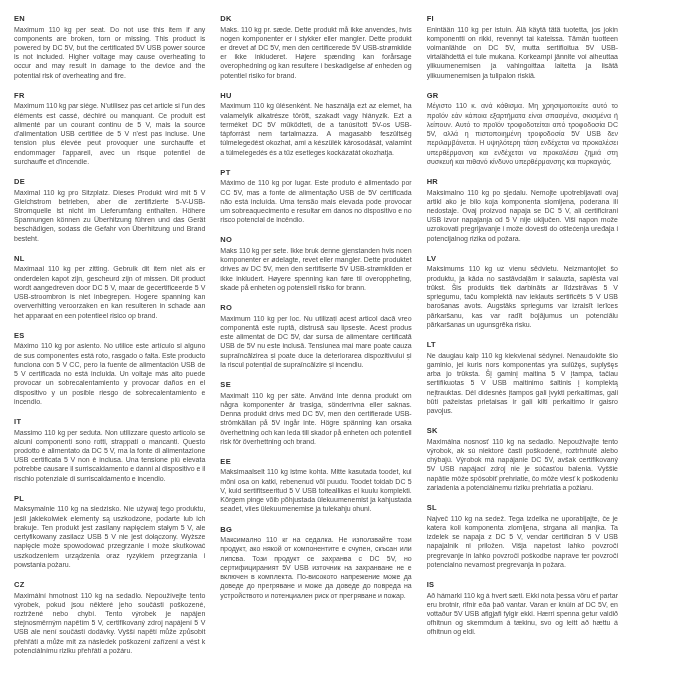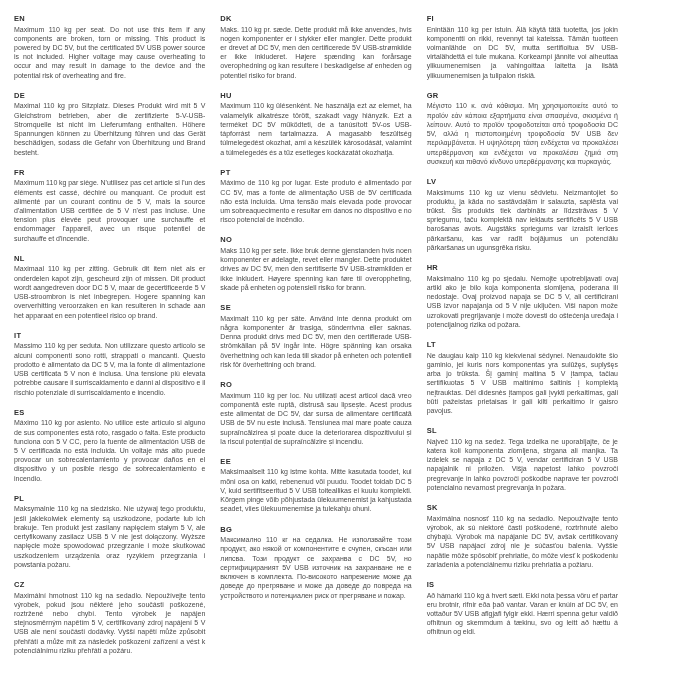--- a/index.html
+++ b/index.html
@@ -45,38 +45,38 @@
 <body>
 
 <div class="sheet">
 
   <div class="col">
     <section class="lang-section">
       <h2 class="lang-code">EN</h2>
       <p class="lang-text">Maximum 110 kg per seat. Do not use this item if any components are broken, torn or missing. This product is powered by DC 5V, but the certificated 5V USB power source is not included. Higher voltage may cause overheating to occur and may result in damage to the device and the potential risk of overheating and fire.</p>
     </section>
     <section class="lang-section">
+      <h2 class="lang-code">FR</h2>
+      <p class="lang-text">Maximum 110 kg par siège. N'utilisez pas cet article si l'un des éléments est cassé, déchiré ou manquant. Ce produit est alimenté par un courant continu de 5 V, mais la source d'alimentation USB certifiée de 5 V n'est pas incluse. Une tension plus élevée peut provoquer une surchauffe et endommager l'appareil, avec un risque potentiel de surchauffe et d'incendie.</p>
+    </section>
+    <section class="lang-section">
       <h2 class="lang-code">DE</h2>
       <p class="lang-text">Maximal 110 kg pro Sitzplatz. Dieses Produkt wird mit 5 V Gleichstrom betrieben, aber die zertifizierte 5-V-USB-Stromquelle ist nicht im Lieferumfang enthalten. Höhere Spannungen können zu Überhitzung führen und das Gerät beschädigen, sodass die Gefahr von Überhitzung und Brand besteht.</p>
-    </section>
-    <section class="lang-section">
-      <h2 class="lang-code">FR</h2>
-      <p class="lang-text">Maximum 110 kg par siège. N'utilisez pas cet article si l'un des éléments est cassé, déchiré ou manquant. Ce produit est alimenté par un courant continu de 5 V, mais la source d'alimentation USB certifiée de 5 V n'est pas incluse. Une tension plus élevée peut provoquer une surchauffe et endommager l'appareil, avec un risque potentiel de surchauffe et d'incendie.</p>
     </section>
     <section class="lang-section">
       <h2 class="lang-code">NL</h2>
       <p class="lang-text">Maximaal 110 kg per zitting. Gebruik dit item niet als er onderdelen kapot zijn, gescheurd zijn of missen. Dit product wordt aangedreven door DC 5 V, maar de gecertificeerde 5 V USB-stroombron is niet inbegrepen. Hogere spanning kan oververhitting veroorzaken en kan resulteren in schade aan het apparaat en een potentieel risico op brand.</p>
     </section>
     <section class="lang-section">
+      <h2 class="lang-code">ES</h2>
+      <p class="lang-text">Máximo 110 kg por asiento. No utilice este artículo si alguno de sus componentes está roto, rasgado o falta. Este producto funciona con 5 V CC, pero la fuente de alimentación USB de 5 V certificada no está incluida. Un voltaje más alto puede provocar un sobrecalentamiento y provocar daños en el dispositivo y un posible riesgo de sobrecalentamiento e incendio.</p>
+    </section>
+    <section class="lang-section">
       <h2 class="lang-code">IT</h2>
       <p class="lang-text">Massimo 110 kg per seduta. Non utilizzare questo articolo se alcuni componenti sono rotti, strappati o mancanti. Questo prodotto è alimentato da DC 5 V, ma la fonte di alimentazione USB certificata 5 V non è inclusa. Una tensione più elevata potrebbe causare il surriscaldamento e danni al dispositivo e il rischio potenziale di surriscaldamento e incendio.</p>
-    </section>
-    <section class="lang-section">
-      <h2 class="lang-code">ES</h2>
-      <p class="lang-text">Máximo 110 kg por asiento. No utilice este artículo si alguno de sus componentes está roto, rasgado o falta. Este producto funciona con 5 V CC, pero la fuente de alimentación USB de 5 V certificada no está incluida. Un voltaje más alto puede provocar un sobrecalentamiento y provocar daños en el dispositivo y un posible riesgo de sobrecalentamiento e incendio.</p>
     </section>
     <section class="lang-section">
       <h2 class="lang-code">PL</h2>
       <p class="lang-text">Maksymalnie 110 kg na siedzisko. Nie używaj tego produktu, jeśli jakiekolwiek elementy są uszkodzone, podarte lub ich brakuje. Ten produkt jest zasilany napięciem stałym 5 V, ale certyfikowany zasilacz USB 5 V nie jest dołączony. Wyższe napięcie może spowodować przegrzanie i może skutkować uszkodzeniem urządzenia oraz ryzykiem przegrzania i powstania pożaru.</p>
     </section>
     <section class="lang-section">
       <h2 class="lang-code">CZ</h2>
       <p class="lang-text">Maximální hmotnost 110 kg na sedadlo. Nepoužívejte tento výrobek, pokud jsou některé jeho součásti poškozené, roztržené nebo chybí. Tento výrobek je napájen stejnosměrným napětím 5 V, certifikovaný zdroj napájení 5 V USB ale není součástí dodávky. Vyšší napětí může způsobit přehřátí a může mít za následek poškození zařízení a vést k potenciálnímu riziku přehřátí a požáru.</p>
     </section>
   </div>
@@ -92,26 +92,26 @@
     </section>
     <section class="lang-section">
       <h2 class="lang-code">PT</h2>
       <p class="lang-text">Máximo de 110 kg por lugar. Este produto é alimentado por CC 5V, mas a fonte de alimentação USB de 5V certificada não está incluída. Uma tensão mais elevada pode provocar um sobreaquecimento e resultar em danos no dispositivo e no risco potencial de incêndio.</p>
     </section>
     <section class="lang-section">
       <h2 class="lang-code">NO</h2>
       <p class="lang-text">Maks 110 kg per sete. Ikke bruk denne gjenstanden hvis noen komponenter er ødelagte, revet eller mangler. Dette produktet drives av DC 5V, men den sertifiserte 5V USB-strømkilden er ikke inkludert. Høyere spenning kan føre til overoppheting, skade på enheten og potensiell risiko for brann.</p>
     </section>
     <section class="lang-section">
+      <h2 class="lang-code">RO</h2>
+      <p class="lang-text">Maximum 110 kg per loc. Nu utilizați acest articol dacă vreo componentă este ruptă, distrusă sau lipsește. Acest produs este alimentat de DC 5V, dar sursa de alimentare certificată USB de 5V nu este inclusă. Tensiunea mai mare poate cauza supraîncălzirea și poate duce la deteriorarea dispozitivului și la riscul potențial de supraîncălzire și incendiu.</p>
+    </section>
+    <section class="lang-section">
       <h2 class="lang-code">SE</h2>
       <p class="lang-text">Maximalt 110 kg per säte. Använd inte denna produkt om några komponenter är trasiga, sönderrivna eller saknas. Denna produkt drivs med DC 5V, men den certifierade USB-strömkällan på 5V ingår inte. Högre spänning kan orsaka överhettning och kan leda till skador på enheten och potentiell risk för överhettning och brand.</p>
-    </section>
-    <section class="lang-section">
-      <h2 class="lang-code">RO</h2>
-      <p class="lang-text">Maximum 110 kg per loc. Nu utilizați acest articol dacă vreo componentă este ruptă, distrusă sau lipsește. Acest produs este alimentat de DC 5V, dar sursa de alimentare certificată USB de 5V nu este inclusă. Tensiunea mai mare poate cauza supraîncălzirea și poate duce la deteriorarea dispozitivului și la riscul potențial de supraîncălzire și incendiu.</p>
     </section>
     <section class="lang-section">
       <h2 class="lang-code">EE</h2>
       <p class="lang-text">Maksimaalselt 110 kg istme kohta. Mitte kasutada toodet, kui mõni osa on katki, rebenenud või puudu. Toodet toidab DC 5 V, kuid sertifitseeritud 5 V USB toiteallikas ei kuulu komplekti. Kõrgem pinge võib põhjustada ülekuumenemist ja kahjustada seadet, viies ülekuumenemise ja tulekahju ohuni.</p>
     </section>
     <section class="lang-section">
       <h2 class="lang-code">BG</h2>
       <p class="lang-text">Максимално 110 кг на седалка. Не използвайте този продукт, ако някой от компонентите е счупен, скъсан или липсва. Този продукт се захранва с DC 5V, но сертифицираният 5V USB източник на захранване не е включен в комплекта. По-високото напрежение може да доведе до прегряване и може да доведе до повреда на устройството и потенциален риск от прегряване и пожар.</p>
     </section>
   </div>
@@ -119,38 +119,38 @@
   <div class="col">
     <section class="lang-section">
       <h2 class="lang-code">FI</h2>
       <p class="lang-text">Enintään 110 kg per istuin. Älä käytä tätä tuotetta, jos jokin komponentti on rikki, revennyt tai kateissa. Tämän tuotteen voimanlähde on DC 5V, mutta sertifioitua 5V USB-virtalähdettä ei tule mukana. Korkeampi jännite voi aiheuttaa ylikuumenemisen ja vahingoittaa laitetta ja lisätä ylikuumenemisen ja tulipalon riskiä.</p>
     </section>
     <section class="lang-section">
       <h2 class="lang-code">GR</h2>
       <p class="lang-text">Μέγιστο 110 κ. ανά κάθισμα. Μη χρησιμοποιείτε αυτό το προϊόν εάν κάποια εξαρτήματα είναι σπασμένα, σκισμένα ή λείπουν. Αυτό το προϊόν τροφοδοτείται από τροφοδοσία DC 5V, αλλά η πιστοποιημένη τροφοδοσία 5V USB δεν περιλαμβάνεται. Η υψηλότερη τάση ενδέχεται να προκαλέσει υπερθέρμανση και ενδέχεται να προκαλέσει ζημιά στη συσκευή και πιθανό κίνδυνο υπερθέρμανσης και πυρκαγιάς.</p>
     </section>
     <section class="lang-section">
+      <h2 class="lang-code">HR</h2>
+      <p class="lang-text">Maksimalno 110 kg po sjedalu. Nemojte upotrebljavati ovaj artikl ako je bilo koja komponenta slomljena, poderana ili nedostaje. Ovaj proizvod napaja se DC 5 V, ali certificirani USB izvor napajanja od 5 V nije uključen. Viši napon može uzrokovati pregrijavanje i može dovesti do oštećenja uređaja i potencijalnog rizika od požara.</p>
+    </section>
+    <section class="lang-section">
       <h2 class="lang-code">LV</h2>
       <p class="lang-text">Maksimums 110 kg uz vienu sēdvietu. Neizmantojiet šo produktu, ja kāda no sastāvdaļām ir salauzta, saplēsta vai trūkst. Šis produkts tiek darbināts ar līdzstrāvas 5 V spriegumu, taču komplektā nav iekļauts sertificēts 5 V USB barošanas avots. Augstāks spriegums var izraisīt ierīces pārkaršanu, kas var radīt bojājumus un potenciālu pārkaršanas un ugunsgrēka risku.</p>
-    </section>
-    <section class="lang-section">
-      <h2 class="lang-code">HR</h2>
-      <p class="lang-text">Maksimalno 110 kg po sjedalu. Nemojte upotrebljavati ovaj artikl ako je bilo koja komponenta slomljena, poderana ili nedostaje. Ovaj proizvod napaja se DC 5 V, ali certificirani USB izvor napajanja od 5 V nije uključen. Viši napon može uzrokovati pregrijavanje i može dovesti do oštećenja uređaja i potencijalnog rizika od požara.</p>
     </section>
     <section class="lang-section">
       <h2 class="lang-code">LT</h2>
       <p class="lang-text">Ne daugiau kaip 110 kg kiekvienai sėdynei. Nenaudokite šio gaminio, jei kuris nors komponentas yra sulūžęs, suplyšęs arba jo trūksta. Šį gaminį maitina 5 V įtampa, tačiau sertifikuotas 5 V USB maitinimo šaltinis į komplektą neįtrauktas. Dėl didesnės įtampos gali įvykti perkaitimas, gali būti pažeistas prietaisas ir gali kilti perkaitimo ir gaisro pavojus.</p>
     </section>
     <section class="lang-section">
+      <h2 class="lang-code">SK</h2>
+      <p class="lang-text">Maximálna nosnosť 110 kg na sedadlo. Nepoužívajte tento výrobok, ak sú niektoré časti poškodené, roztrhnuté alebo chýbajú. Výrobok má napájanie DC 5V, avšak certifikovaný 5V USB napájací zdroj nie je súčasťou balenia. Vyššie napätie môže spôsobiť prehriatie, čo môže viesť k poškodeniu zariadenia a potenciálnemu riziku prehriatia a požiaru.</p>
+    </section>
+    <section class="lang-section">
       <h2 class="lang-code">SL</h2>
       <p class="lang-text">Največ 110 kg na sedež. Tega izdelka ne uporabljajte, če je katera koli komponenta zlomljena, strgana ali manjka. Ta izdelek se napaja z DC 5 V, vendar certificiran 5 V USB napajalnik ni priložen. Višja napetost lahko povzroči pregrevanje in lahko povzroči poškodbe naprave ter povzroči potencialno nevarnost pregrevanja in požara.</p>
-    </section>
-    <section class="lang-section">
-      <h2 class="lang-code">SK</h2>
-      <p class="lang-text">Maximálna nosnosť 110 kg na sedadlo. Nepoužívajte tento výrobok, ak sú niektoré časti poškodené, roztrhnuté alebo chýbajú. Výrobok má napájanie DC 5V, avšak certifikovaný 5V USB napájací zdroj nie je súčasťou balenia. Vyššie napätie môže spôsobiť prehriatie, čo môže viesť k poškodeniu zariadenia a potenciálnemu riziku prehriatia a požiaru.</p>
     </section>
     <section class="lang-section">
       <h2 class="lang-code">IS</h2>
       <p class="lang-text">Að hámarki 110 kg á hvert sæti. Ekki nota þessa vöru ef partar eru brotnir, rifnir eða það vantar. Varan er knúin af DC 5V, en vottaður 5V USB aflgjafi fylgir ekki. Hærri spenna getur valdið ofhitnun og skemmdum á tækinu, svo og leitt að hættu á ofhitnun og eldi.</p>
     </section>
   </div>
 
 </div>
 
 </body></html>

